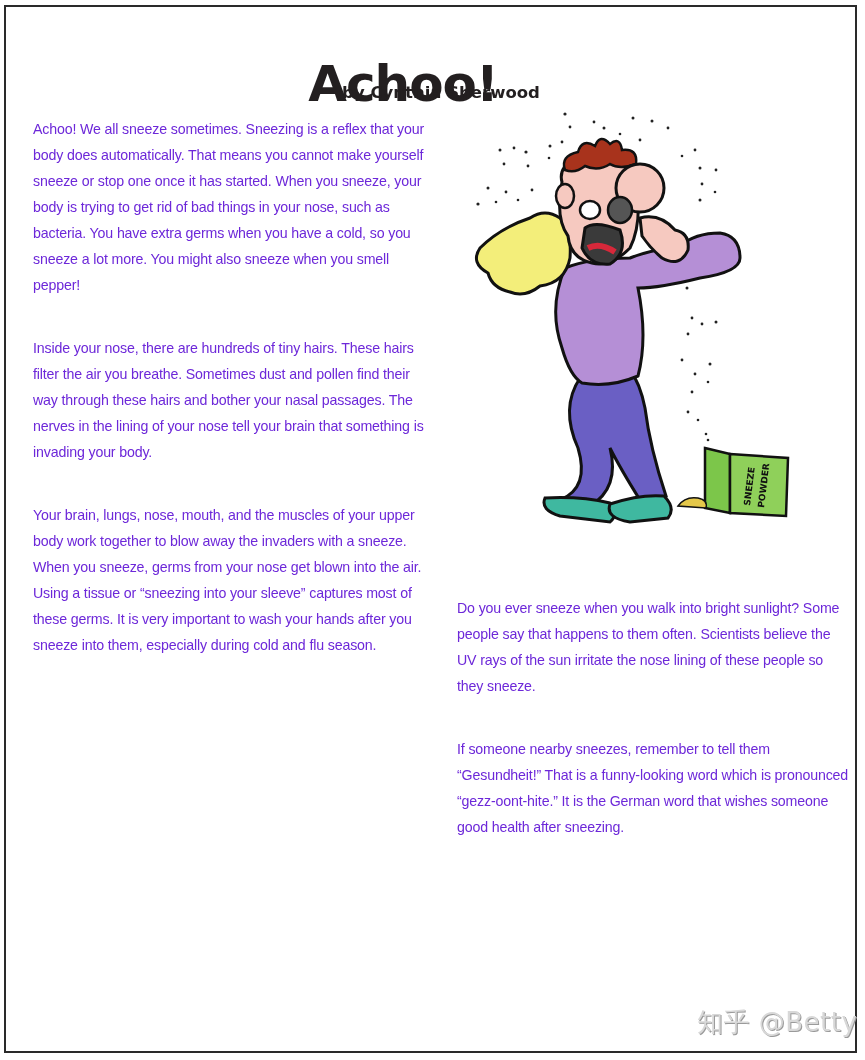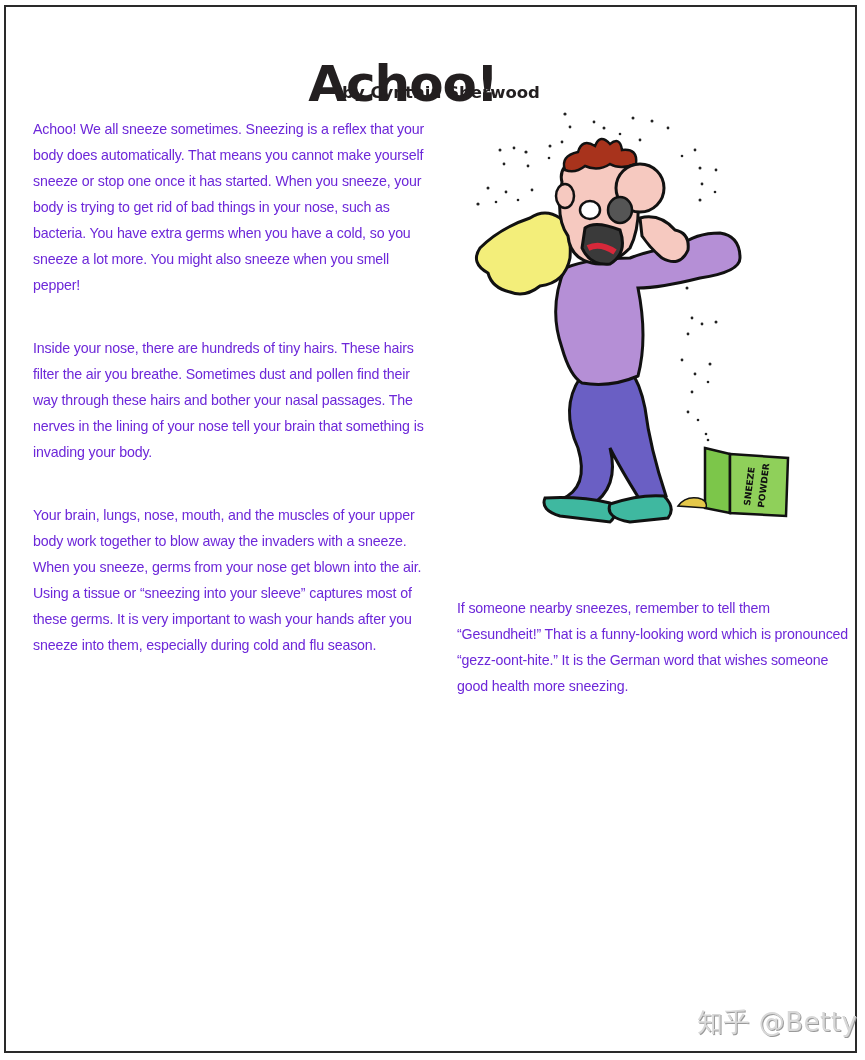--- a/index.html
+++ b/index.html
@@ -39,21 +39,22 @@
 <h1 class="title">Achoo!</h1>
 <div class="byline">by Cynthia Sherwood</div>
 
 <div class="col col-left">
   <p>Achoo! We all sneeze sometimes. Sneezing is a reflex that your body does automatically. That means you cannot make yourself sneeze or stop one once it has started. When you sneeze, your body is trying to get rid of bad things in your nose, such as bacteria. You have extra germs when you have a cold, so you sneeze a lot more. You might also sneeze when you smell pepper!</p>
   <p>Inside your nose, there are hundreds of tiny hairs. These hairs filter the air you breathe. Sometimes dust and pollen find their way through these hairs and bother your nasal passages. The nerves in the lining of your nose tell your brain that something is invading your body.</p>
   <p>Your brain, lungs, nose, mouth, and the muscles of your upper body work together to blow away the invaders with a sneeze. When you sneeze, germs from your nose get blown into the air. Using a tissue or “sneezing into your sleeve” captures most of these germs. It is very important to wash your hands after you sneeze into them, especially during cold and flu season.</p>
 </div>
 
 <div class="col col-right">
-  <p>If someone nearby sneezes, remember to tell them “Gesundheit!” That is a funny-looking word which is pronounced “gezz-oont-hite.” It is the German word that wishes someone good health more sneezing.</p>
+  <p>Do you ever sneeze when you walk into bright sunlight? Some people say that happens to them often. Scientists believe the UV rays of the sun irritate the nose lining of these people so they sneeze.</p>
+  <p>If someone nearby sneezes, remember to tell them “Gesundheit!” That is a funny-looking word which is pronounced “gezz-oont-hite.” It is the German word that wishes someone good health after sneezing.</p>
 </div>
 
 <div class="illus">
   <svg width="330" height="430" viewBox="0 0 330 430">
 
     <g fill="#222">
       <circle cx="95" cy="6" r="1.6"></circle>
         <circle cx="100" cy="19" r="1.4"></circle>
         <circle cx="124" cy="14" r="1.4"></circle>
         <circle cx="134" cy="20" r="1.5"></circle>

